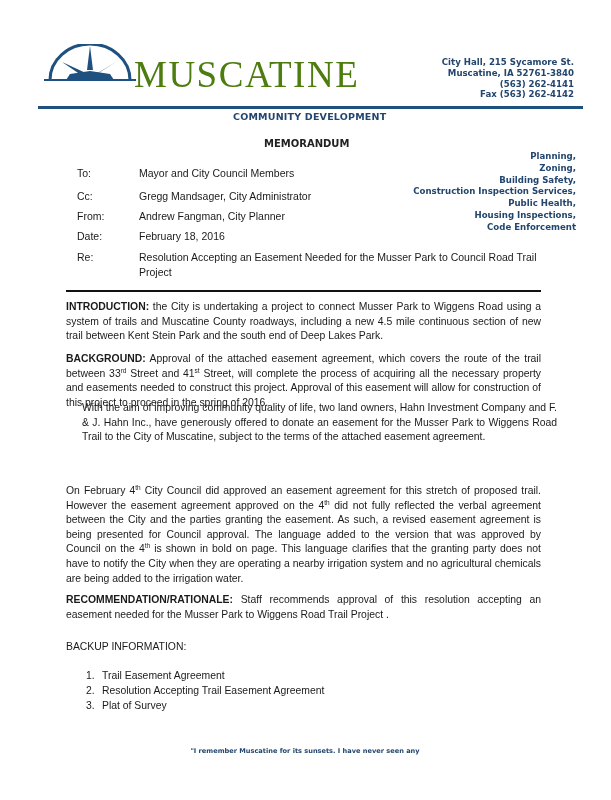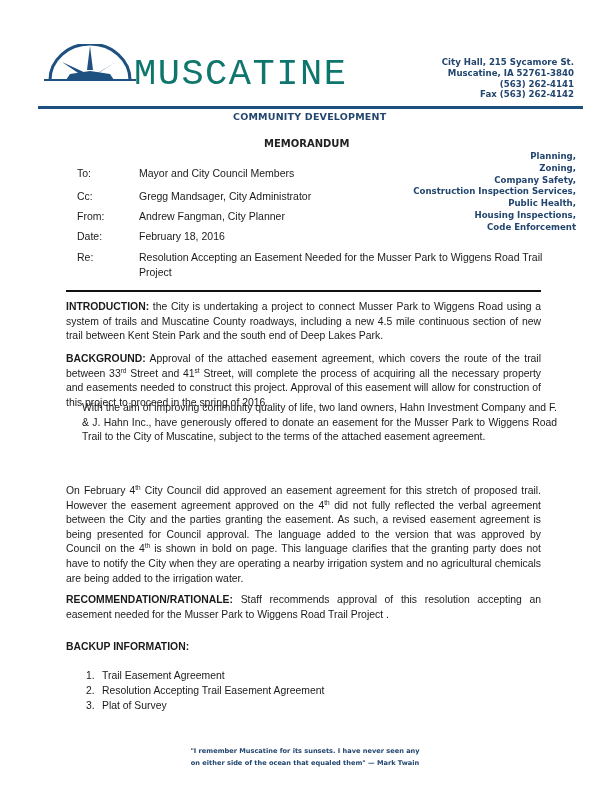--- a/index.html
+++ b/index.html
@@ -1,32 +1,32 @@
 <!DOCTYPE html>
 <html><head>
   <meta charset="utf-8">
   <style>
     html, body { margin:0; padding:0; background:#ffffff; }
     body { width:611px; height:800px; position:relative; overflow:hidden; font-family:"Liberation Sans", sans-serif; color:#1a1a1a; }
     .abs { position:absolute; }
     .logo-svg { left:44px; top:44px; }
-    .wordmark { left:134px; top:56px; font-family:Liberation Mono, monospace; font-size:37px; letter-spacing:1.5px; color:#0f766e; line-height:1; }
+    .wordmark { left:134px; top:56px; font-family:Liberation Serif, serif; font-size:37px; letter-spacing:1.5px; color:#4d7c0f; line-height:1; }
     .rule-top { left:38px; top:106px; width:545px; height:3px; background:#1e5180; }
     .contact { right:37px; top:57px; text-align:right; font-family:"DejaVu Sans", sans-serif; font-size:8.6px; font-weight:bold; color:#23466f; line-height:10.8px;margin-left:8px; }
     .dept { left:233px; top:111px; font-family:"DejaVu Sans", sans-serif; font-weight:bold; font-size:9.5px; color:#23466f; letter-spacing:0.2px; }
     .services { right:35px; top:111px; text-align:right; font-family:"DejaVu Sans", sans-serif; font-size:8.6px; font-weight:bold; color:#23466f; line-height:11.8px;margin-top:40px; }
     .memo-title { left:264px; top:138px; font-family:"DejaVu Sans", sans-serif; font-size:10px; font-weight:bold; color:#222; }
     .hdr-row { position:absolute; left:66px; font-size:10.5px; line-height:14.5px; }
     .hdr-label { position:absolute; left:11px; width:70px; }
     .hdr-value { position:absolute; left:73px; width:410px; }
     .rule-mid { left:66px; top:290px; width:475px; height:1.5px; background:#111; }
     .para { position:absolute; left:66px; width:475px; font-size:10.4px; line-height:14.6px; text-align:justify; }
     .para b { font-weight:bold; }
     sup { font-size:6.5px; vertical-align:super; line-height:0; }
-    .backup-title { left:66px; top:641px; font-size:10.4px; font-weight:bold;text-align:center; }
+    .backup-title { left:66px; top:641px; font-size:10.4px; font-weight:normal;text-align:center; }
     .backup-list { left:86px; top:668px; font-size:10.4px; line-height:15px; }
     .backup-list .item { display:flex; }
     .backup-list .num { width:16px; }
     .quote { left:150px; top:745px; width:310px; text-align:center; font-family:"DejaVu Sans", sans-serif; font-size:6.6px; font-weight:bold; color:#23466f; line-height:12px; }
   </style>
 </head>
 <body>
 
 <svg class="abs logo-svg" width="92" height="38" viewBox="0 0 92 38">
   <path d="M6 36 A40 36 0 0 1 86 36" fill="none" stroke="#1e5180" stroke-width="3"></path>
@@ -44,21 +44,21 @@
   <div>Muscatine, IA 52761-3840</div>
   <div>(563) 262-4141</div>
   <div>Fax (563) 262-4142</div>
 </div>
 
 <div class="abs dept">COMMUNITY DEVELOPMENT</div>
 
 <div class="abs services">
   <div>Planning,</div>
   <div>Zoning,</div>
-  <div>Company Safety,</div>
+  <div>Building Safety,</div>
   <div>Construction Inspection Services,</div>
   <div>Public Health,</div>
   <div>Housing Inspections,</div>
   <div>Code Enforcement</div>
 </div>
 
 <div class="abs memo-title">MEMORANDUM</div>
 
 <div class="hdr-row" style="top:166px;">
   <span class="hdr-label">To:</span>
@@ -71,21 +71,21 @@
 <div class="hdr-row" style="top:209px;">
   <span class="hdr-label">From:</span>
   <span class="hdr-value">Andrew Fangman, City Planner</span>
 </div>
 <div class="hdr-row" style="top:229px;">
   <span class="hdr-label">Date:</span>
   <span class="hdr-value">February 18, 2016</span>
 </div>
 <div class="hdr-row" style="top:250px;">
   <span class="hdr-label">Re:</span>
-  <span class="hdr-value">Resolution Accepting an Easement Needed for the Musser Park to Wiggens Road Trail Project</span>
+  <span class="hdr-value">Resolution Accepting an Easement Needed for the Musser Park to Council Road Trail Project</span>
 </div>
 
 <div class="abs rule-mid"></div>
 
 <div class="para" style="top:300px;">
   <b>INTRODUCTION:</b>
   <span>the City is undertaking a project to connect Musser Park to Wiggens Road using a system of trails and Muscatine County roadways, including a new 4.5 mile continuous section of new trail between Kent Stein Park and the south end of Deep Lakes Park.</span>
 </div>
 
 <div class="para" style="top:352px;">
@@ -115,14 +115,13 @@
     <span>Resolution Accepting Trail Easement Agreement</span>
   </div>
   <div class="item">
     <span class="num">3.</span>
     <span>Plat of Survey</span>
   </div>
 </div>
 
 <div class="abs quote">
   <div>"I remember Muscatine for its sunsets. I have never seen any</div>
-  <div>on either side of the ocean that equaled them" — Mark Twain</div>
 </div>
 
 </body></html>

